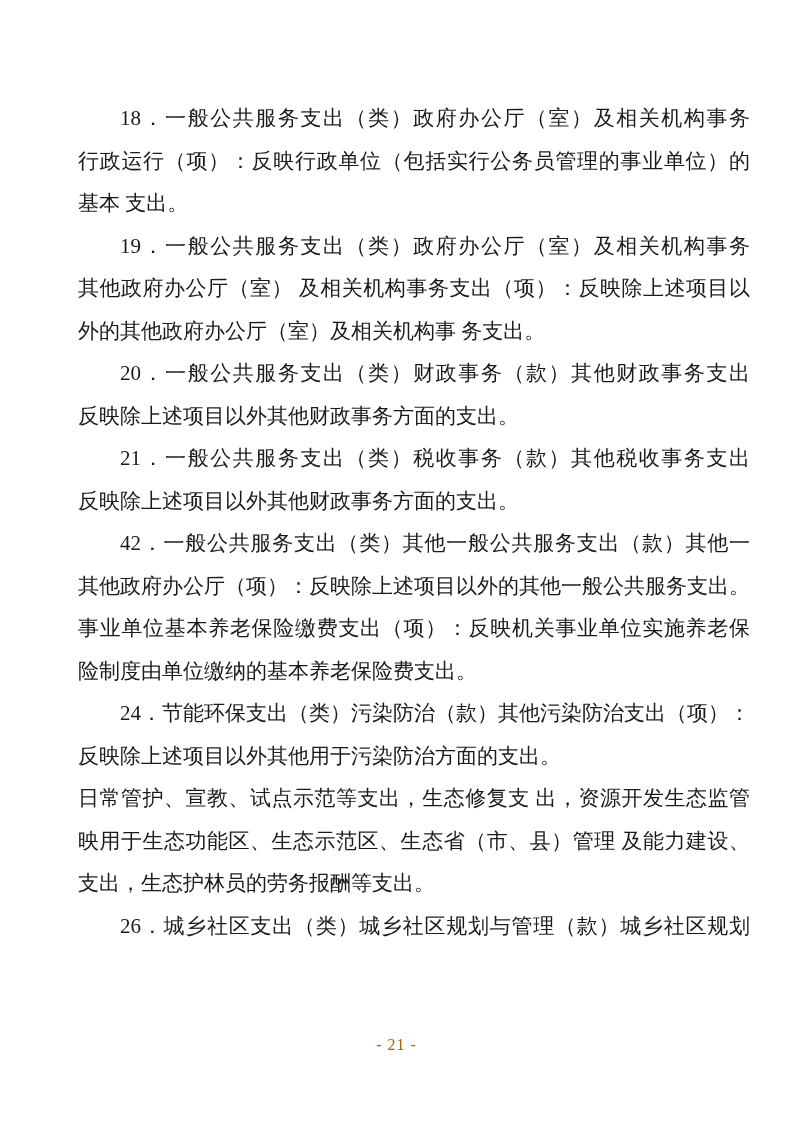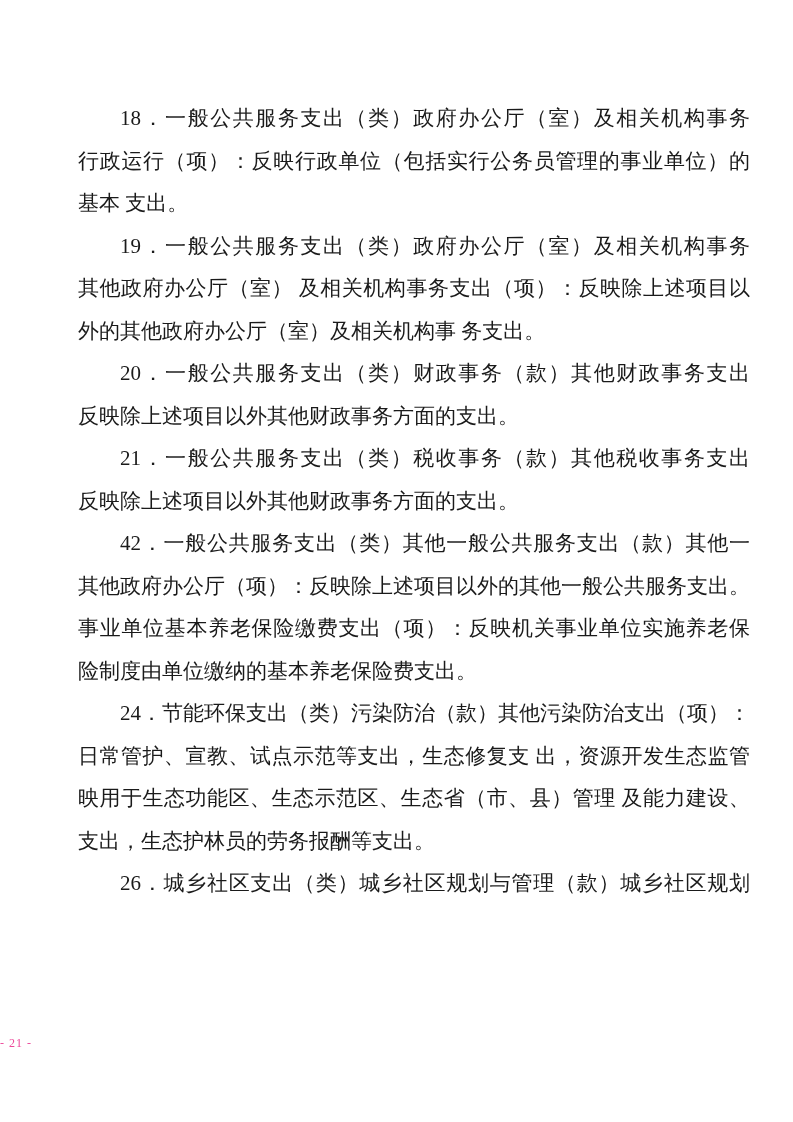--- a/index.html
+++ b/index.html
@@ -37,24 +37,24 @@
   .last {
     text-align: left;
     text-align-last: left;
   }
   .first { text-indent: 2em; }
   .footer {
     position: absolute;
     top: 1036px;
     left: 0;
     width: 100%;
-    text-align: left;
-    font-size: 12px;
+    text-align: center;
+    font-size: 16px;
     letter-spacing: 1px;
-    color: #ec4899;
+    color: #a16207;
   }
 </style>
 </head>
 <body>
 
 <div class="page">
   <div class="text-block">
 
     <div class="para">
       <div class="line first just">18．一般公共服务支出（类）政府办公厅（室）及相关机构事务（款）</div>
@@ -83,20 +83,21 @@
       <div class="line last">其他政府办公厅（项）：反映除上述项目以外的其他一般公共服务支出。</div>
     </div>
 
     <div class="para">
       <div class="line just">事业单位基本养老保险缴费支出（项）：反映机关事业单位实施养老保</div>
       <div class="line last">险制度由单位缴纳的基本养老保险费支出。</div>
     </div>
 
     <div class="para">
       <div class="line first just">24．节能环保支出（类）污染防治（款）其他污染防治支出（项）：</div>
+      <div class="line last">反映除上述项目以外其他用于污染防治方面的支出。</div>
     </div>
 
     <div class="para">
       <div class="line just">日常管护、宣教、试点示范等支出，生态修复支 出，资源开发生态监管</div>
       <div class="line just">映用于生态功能区、生态示范区、生态省（市、县）管理 及能力建设、</div>
       <div class="line last">支出，生态护林员的劳务报酬等支出。</div>
     </div>
 
     <div class="para">
       <div class="line first just">26．城乡社区支出（类）城乡社区规划与管理（款）城乡社区规划</div>

